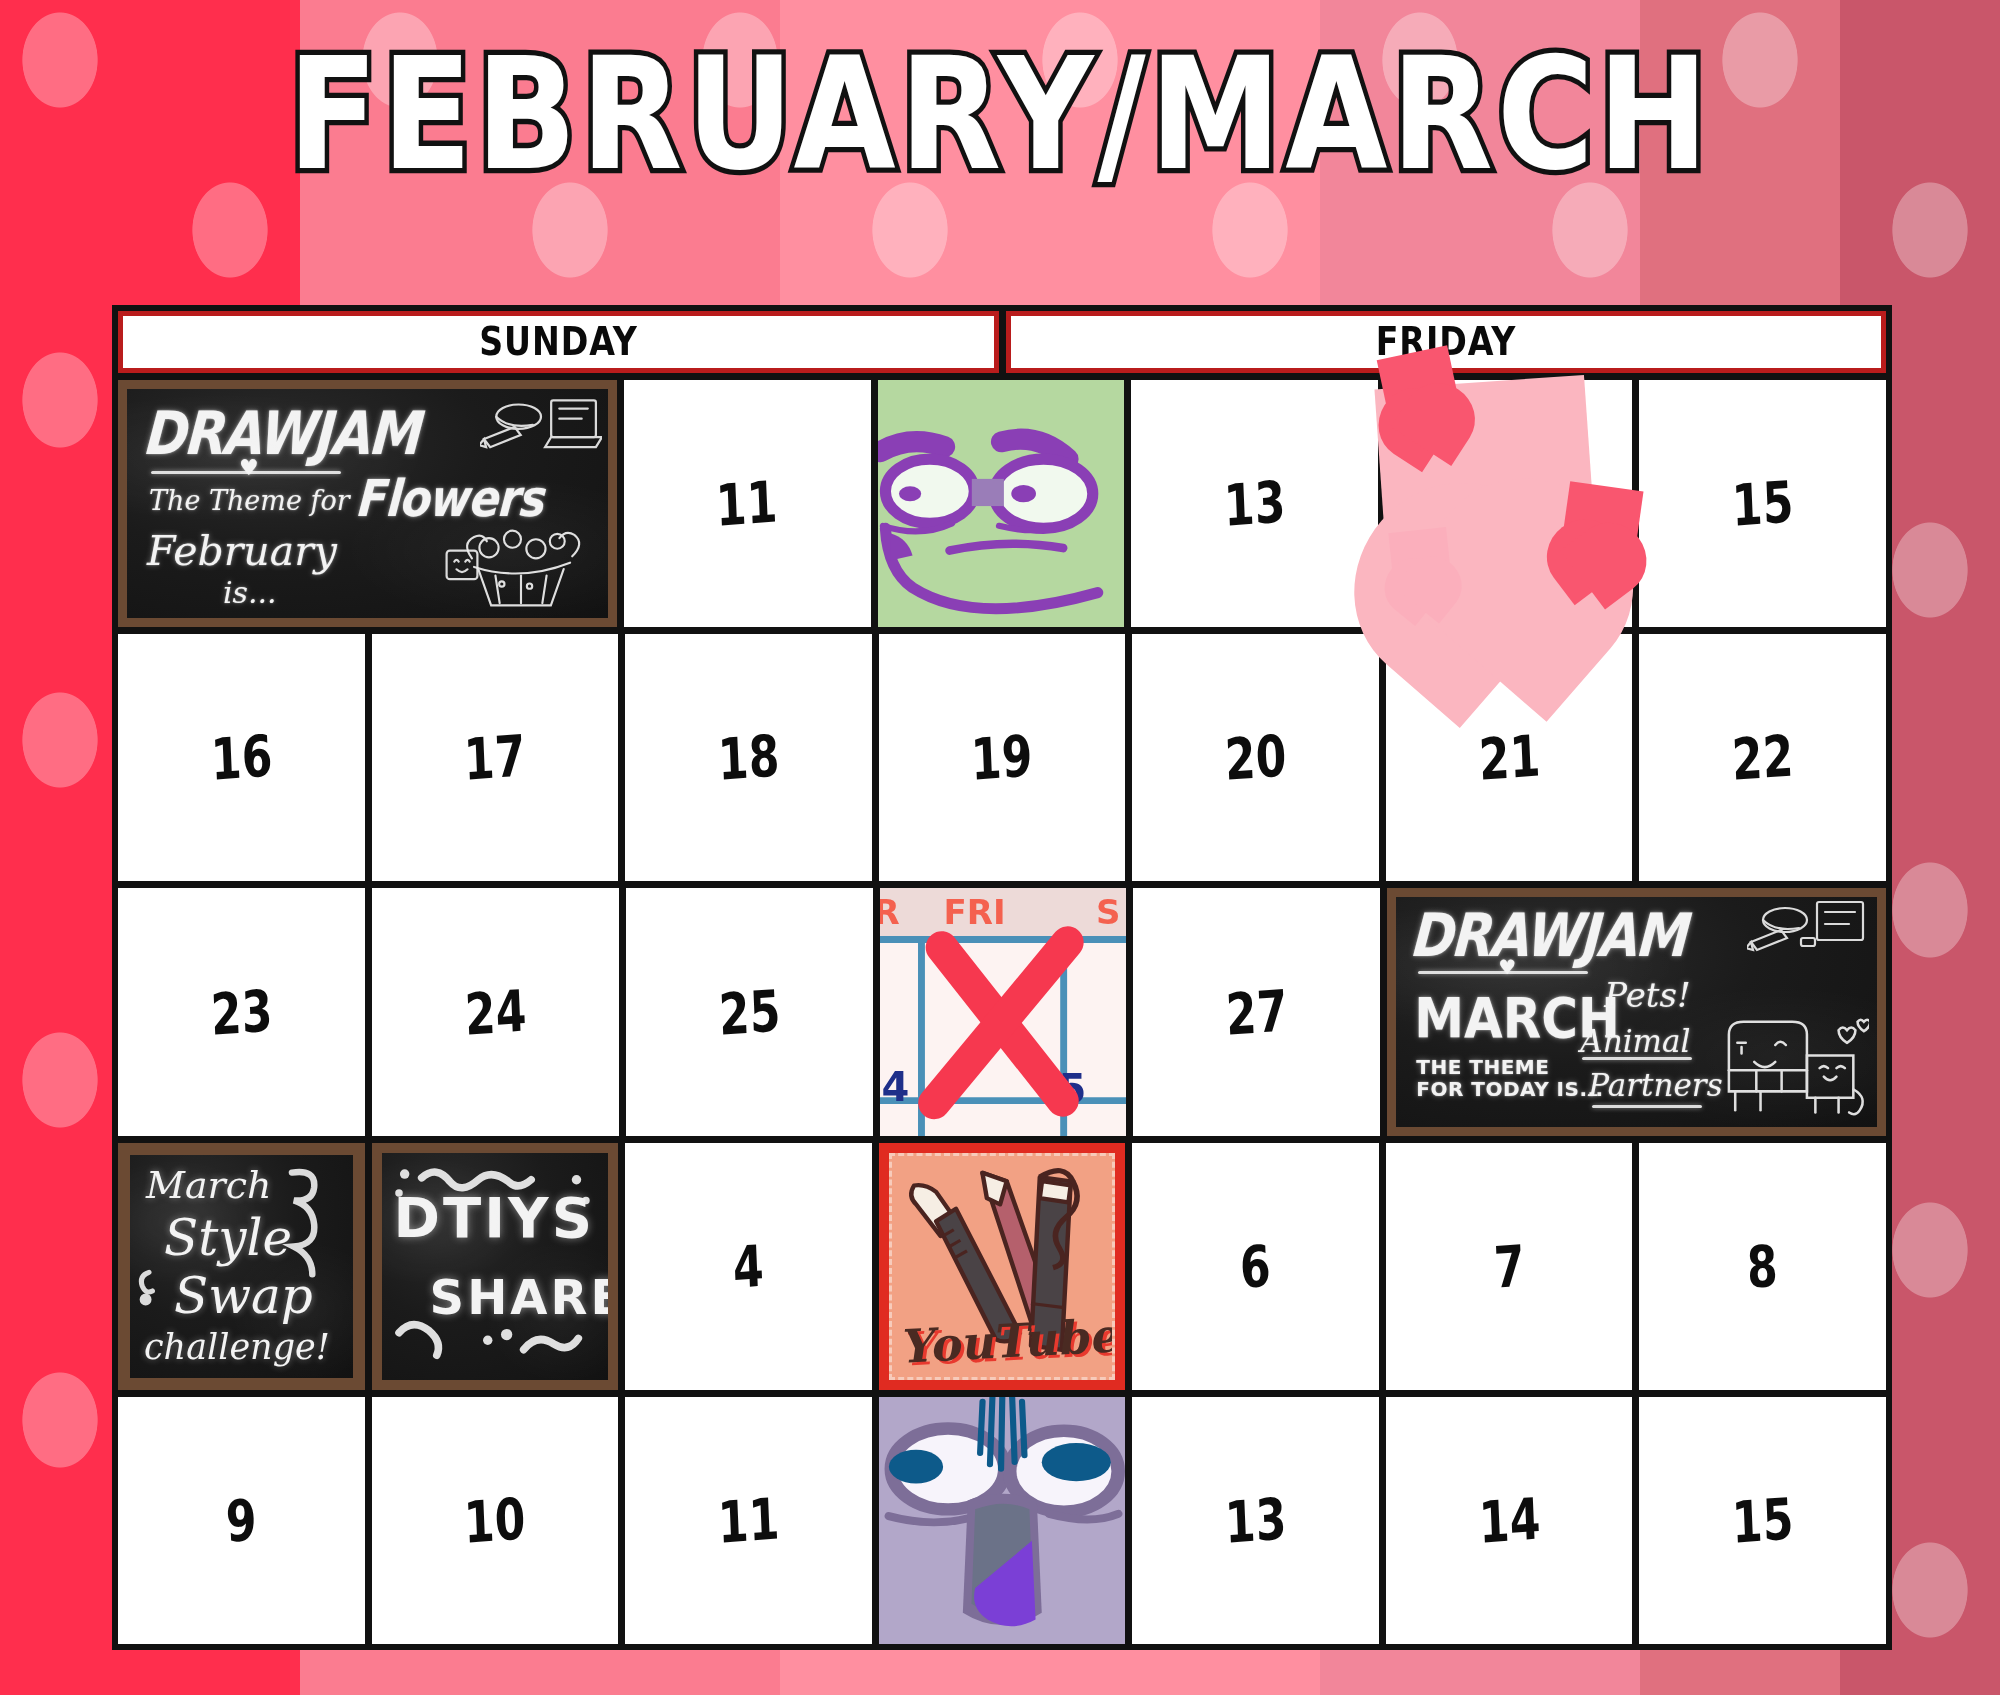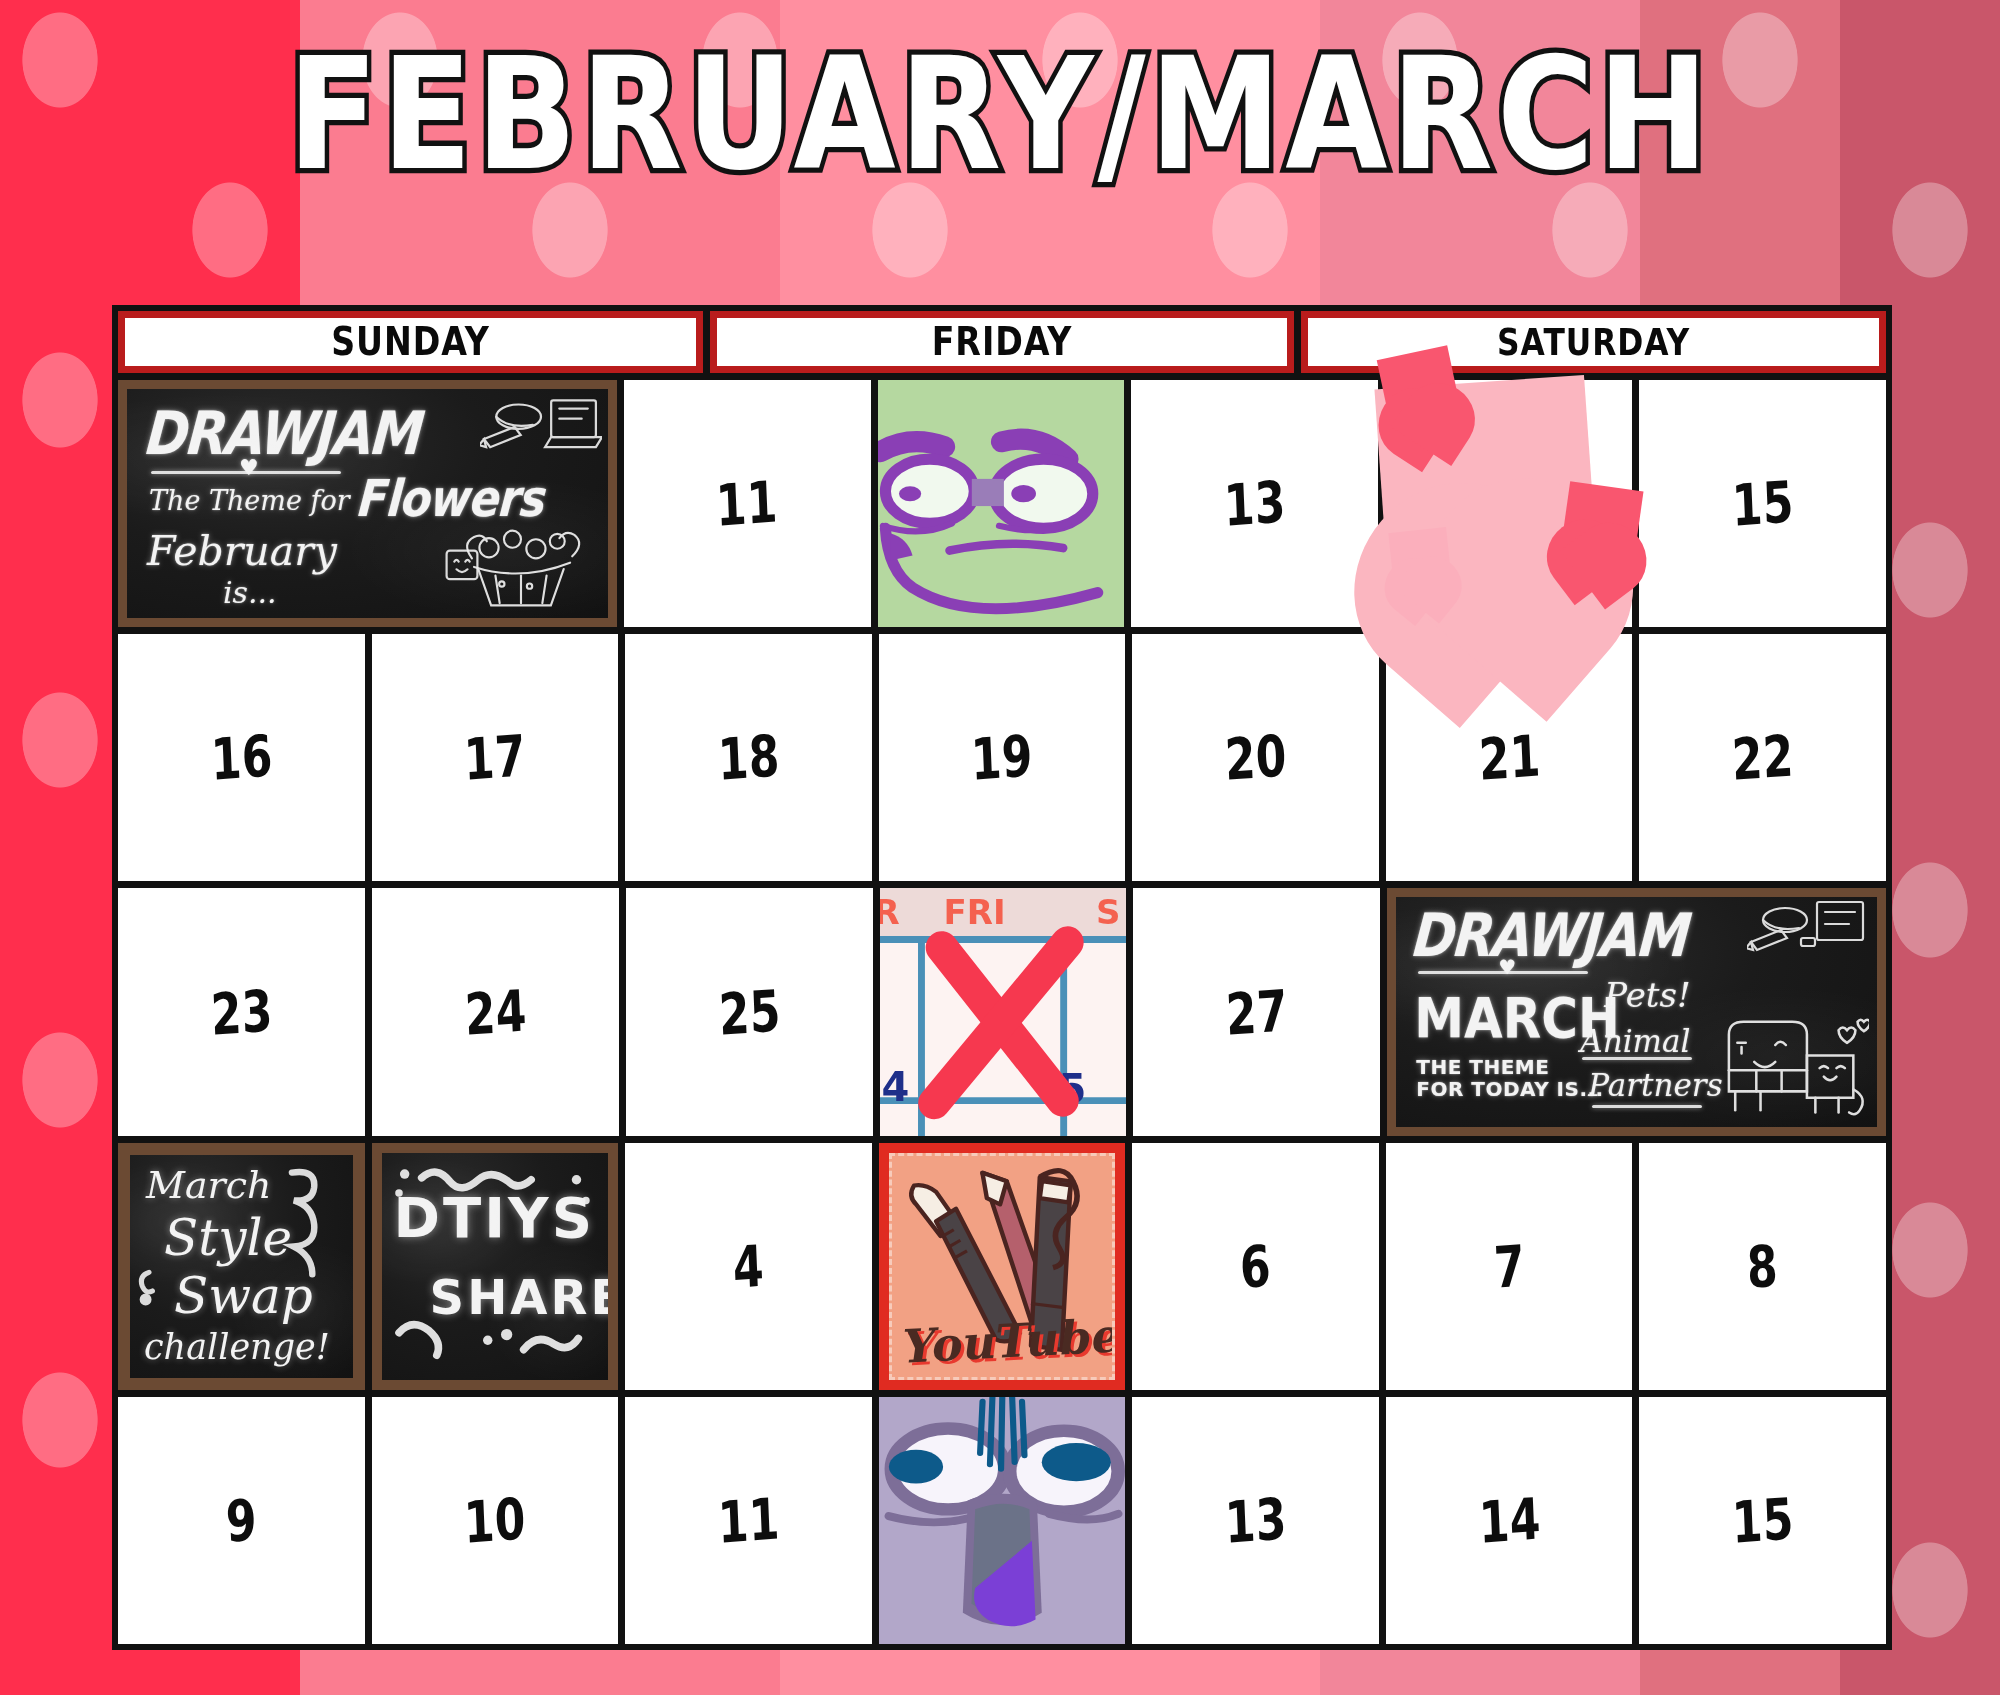--- a/index.html
+++ b/index.html
@@ -39,21 +39,21 @@
     position:absolute;
     left:112px; top:305px;
     width:1780px; height:1345px;
     z-index:4;
     background:#111;
     padding:6px;
     display:flex; flex-direction:column;
   }
   .hdr-row { display:flex; height:62px; gap:7px; }
   .hdr-cell {
-    flex:1; background:#fff; border:7px solid #b91c1c;
+    flex:1; background:#fff; border:5px solid #b91c1c;
     display:flex; align-items:center; justify-content:center;
     font-family:"DejaVu Sans", sans-serif;
     font-weight:700; font-size:35px; letter-spacing:1px;
     color:#0a0a0a;
     transform:scaleY(1.0);
   }
   .hdr-cell span { transform: scaleY(1.12) scaleX(0.95); display:block; }
 
   .body-rows { flex:1; display:flex; flex-direction:column; gap:7px; margin-top:7px; }
   .week { flex:1; display:flex; gap:7px; }
@@ -146,23 +146,20 @@
 <div id="title">FEBRUARY/MARCH</div>
 
 <div id="cal">
 
   <div class="hdr-row">
     <div class="hdr-cell">
         <span>SUNDAY</span>
       </div>
     <div class="hdr-cell">
         <span>FRIDAY</span>
-      </div>
-    <div class="hdr-cell">
-        <span style="font-size:33px;">SATURDAY</span>
       </div>
   </div>
 
   <div class="body-rows">
 
     <div class="week">
 
       <div class="day art" style="flex:2.02;">
         <div class="chalk">
           <div class="chalk-inner">

